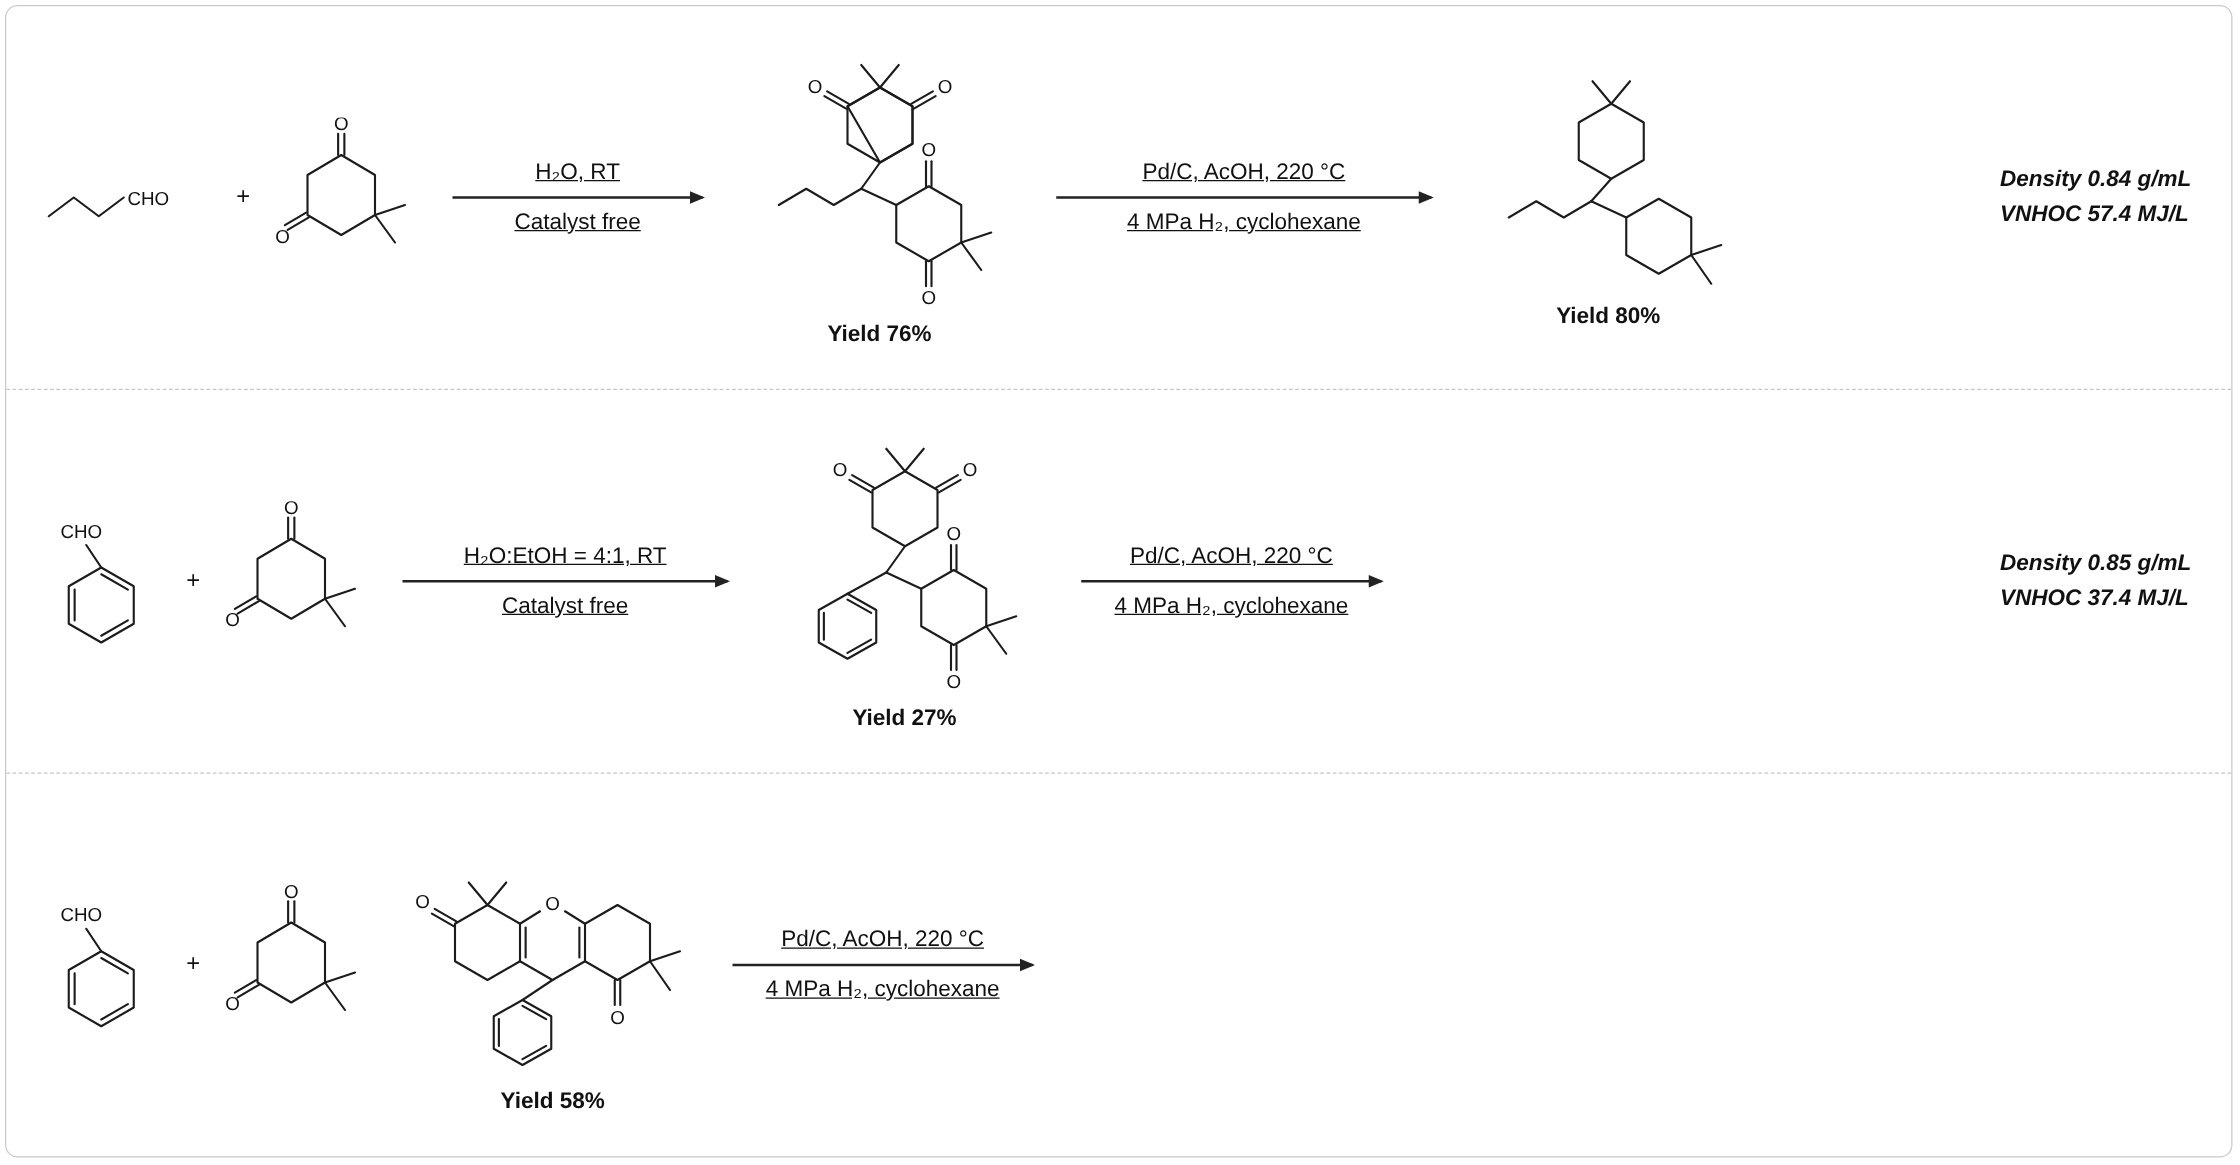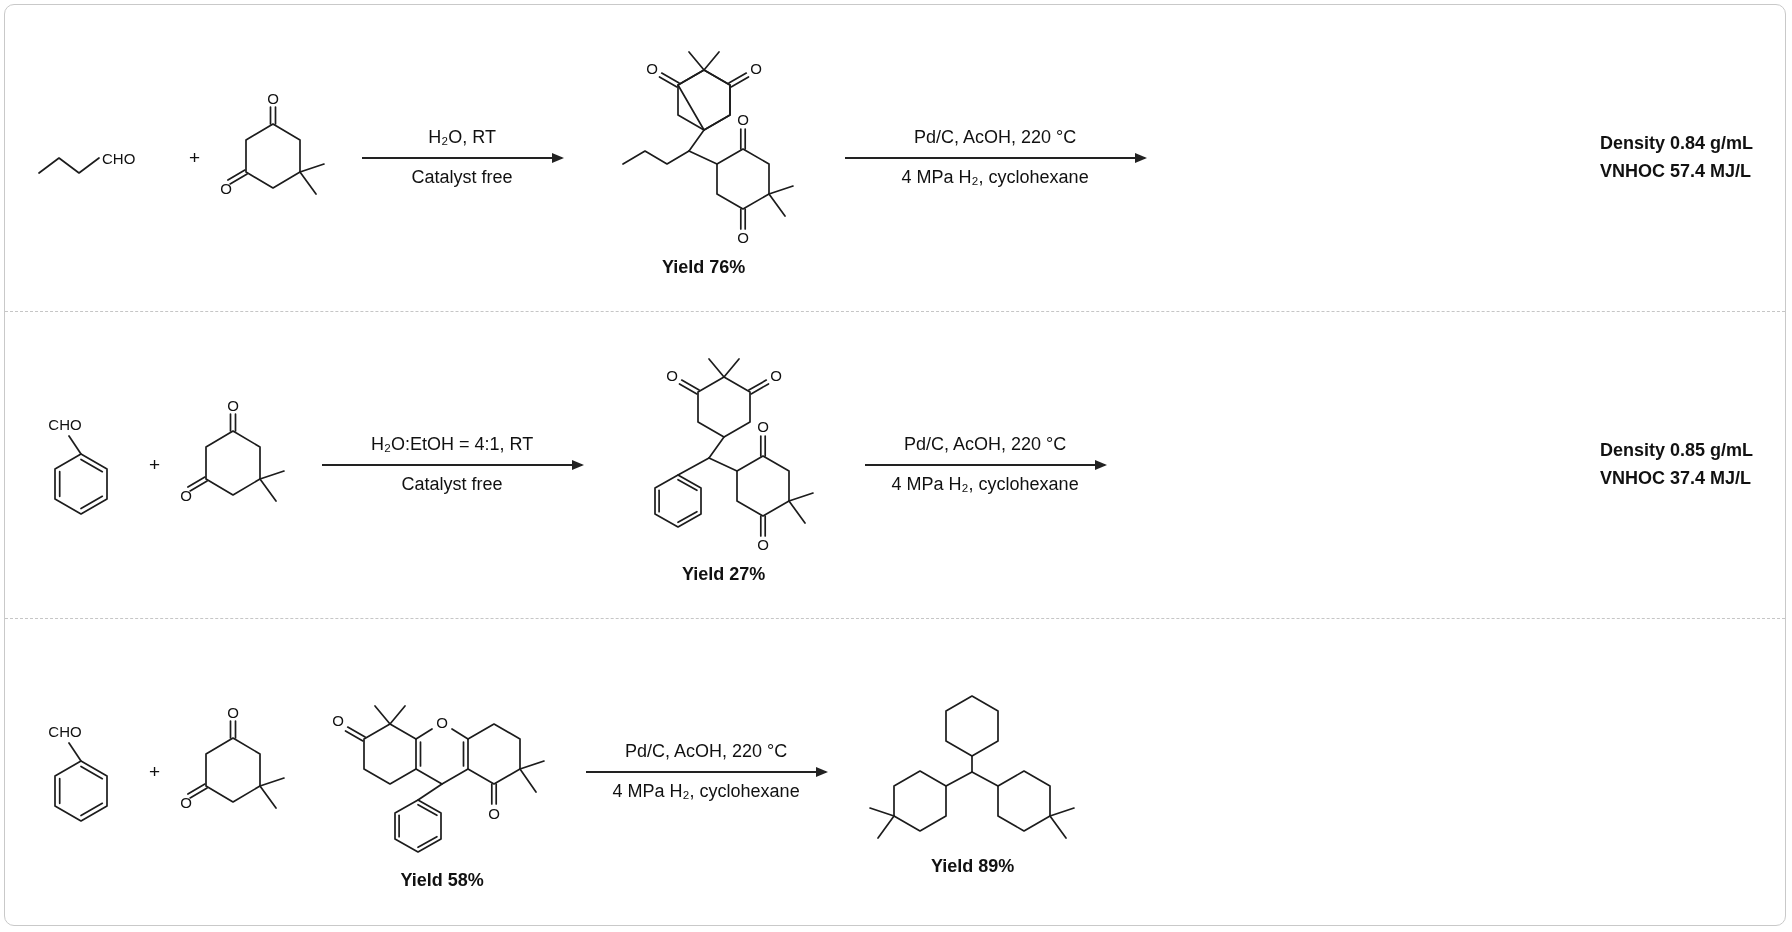--- a/index.html
+++ b/index.html
@@ -6,31 +6,31 @@
   .figure{
     width:1782px;height:922px;margin:4px;box-sizing:border-box;
     background:#fff;border:1px solid #c9c9c9;border-radius:10px;
     display:flex;flex-direction:column;overflow:hidden;
   }
   .row{flex:1;display:flex;align-items:center;padding:0 26px;gap:24px;}
   .row + .row{border-top:1px dashed #c6c6c6;}
   .molecule{display:flex;flex-direction:column;align-items:center;flex:0 0 auto;}
   .yield{font-weight:bold;font-size:18px;margin-top:4px;white-space:nowrap;}
   .plus{font-size:19px;flex:0 0 auto;margin:0 -6px;}
-  .step{display:flex;flex-direction:column;align-items:center;gap:9px;font-size:18px;flex:0 0 auto;}
+  .step{display:flex;flex-direction:column;align-items:center;gap:9px;font-size:18px;flex:0 0 auto;text-decoration:underline;}
   .cond{white-space:nowrap;line-height:1.1;}
   .ital{font-style:italic;}
   .arrow{position:relative;height:1.8px;background:#222;width:100%;}
   .arrow::after{
     content:"";position:absolute;right:-2px;top:50%;transform:translateY(-50%);
     width:0;height:0;border-left:12px solid #222;
     border-top:5px solid transparent;border-bottom:5px solid transparent;
   }
   .w200{width:200px}.w240{width:240px}.w250{width:250px}.w260{width:260px}.w300{width:300px}
-  .info{margin-left:auto;font-weight:bold;font-size:18px;line-height:1.55;white-space:nowrap;flex:0 0 auto;padding-right:6px;}
+  .info{margin-left:auto;font-weight:bold;font-size:18px;line-height:1.55;white-space:nowrap;flex:0 0 auto;padding-right:6px;font-style:italic;}
   svg{display:block;}
   .skel{stroke:#1c1c1c;stroke-width:1.7;fill:none;stroke-linecap:round;stroke-linejoin:round;}
   svg text{font-family:"Liberation Sans",sans-serif;font-size:15px;fill:#111;stroke:none;}
 </style>
 </head>
 <body>
 
 <div class="figure">
 
   <div class="row">
@@ -97,20 +97,36 @@
       </svg>
       <div class="yield">Yield 76%</div>
     </div>
 
     <div class="step w300">
       <div class="cond">Pd/C, AcOH, 220 °C</div>
       <div class="arrow"></div>
       <div class="cond">4 MPa H₂, cyclohexane</div>
     </div>
 
+    <div class="molecule">
+      <svg width="235" height="185" viewBox="0 0 235 185">
+        <g class="skel">
+          <polygon points="120,30 146,45 146,75 120,90 94,75 94,45"></polygon>
+          <line x1="120" y1="30" x2="105" y2="12"></line>
+            <line x1="120" y1="30" x2="135" y2="12"></line>
+          <line x1="120" y1="90" x2="104" y2="108"></line>
+          <polyline points="104,108 82,121 60,108 38,121"></polyline>
+          <line x1="104" y1="108" x2="132" y2="121"></line>
+          <polygon points="158,106 184,121 184,151 158,166 132,151 132,121"></polygon>
+          <line x1="184" y1="151" x2="208" y2="143"></line>
+            <line x1="184" y1="151" x2="200" y2="174"></line>
+        </g>
+      </svg>
+      <div class="yield">Yield 80%</div>
+    </div>
 
     <div class="info">
       <div>Density 0.84 g/mL</div>
       <div>VNHOC 57.4 MJ/L</div>
     </div>
   </div>
 
   <div class="row">
 
     <div class="molecule">
@@ -260,33 +276,16 @@
       </svg>
       <div class="yield">Yield 58%</div>
     </div>
 
     <div class="step w240">
       <div class="cond">Pd/C, AcOH, 220 °C</div>
       <div class="arrow"></div>
       <div class="cond">4 MPa H₂, cyclohexane</div>
     </div>
 
-    <div class="molecule">
-      <svg width="245" height="185" viewBox="0 0 245 185">
-        <g class="skel">
-          <polygon points="122,29 148,44 148,74 122,89 96,74 96,44"></polygon>
-          <line x1="122" y1="89" x2="122" y2="105"></line>
-          <line x1="122" y1="105" x2="96" y2="119"></line>
-          <line x1="122" y1="105" x2="148" y2="119"></line>
-          <polygon points="70,104 96,119 96,149 70,164 44,149 44,119"></polygon>
-          <polygon points="174,104 200,119 200,149 174,164 148,149 148,119"></polygon>
-          <line x1="44" y1="149" x2="20" y2="141"></line>
-            <line x1="44" y1="149" x2="28" y2="171"></line>
-          <line x1="200" y1="149" x2="224" y2="141"></line>
-            <line x1="200" y1="149" x2="216" y2="171"></line>
-        </g>
-      </svg>
-      <div class="yield">Yield 89%</div>
-    </div>
 
   </div>
 
 </div>
 
 </body></html>

